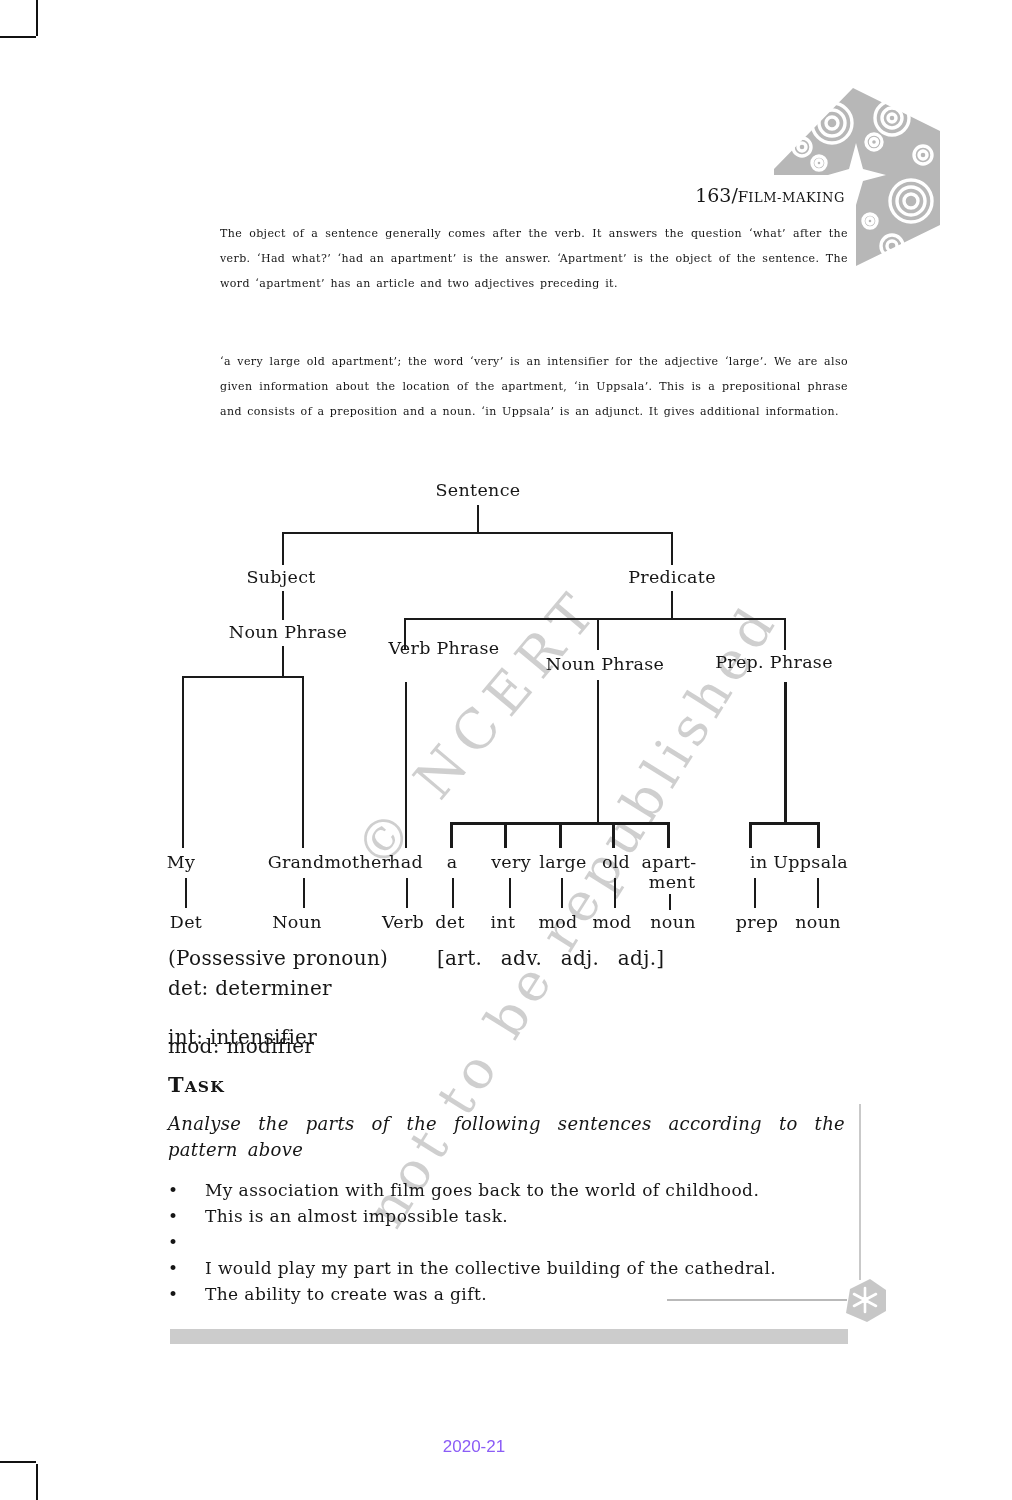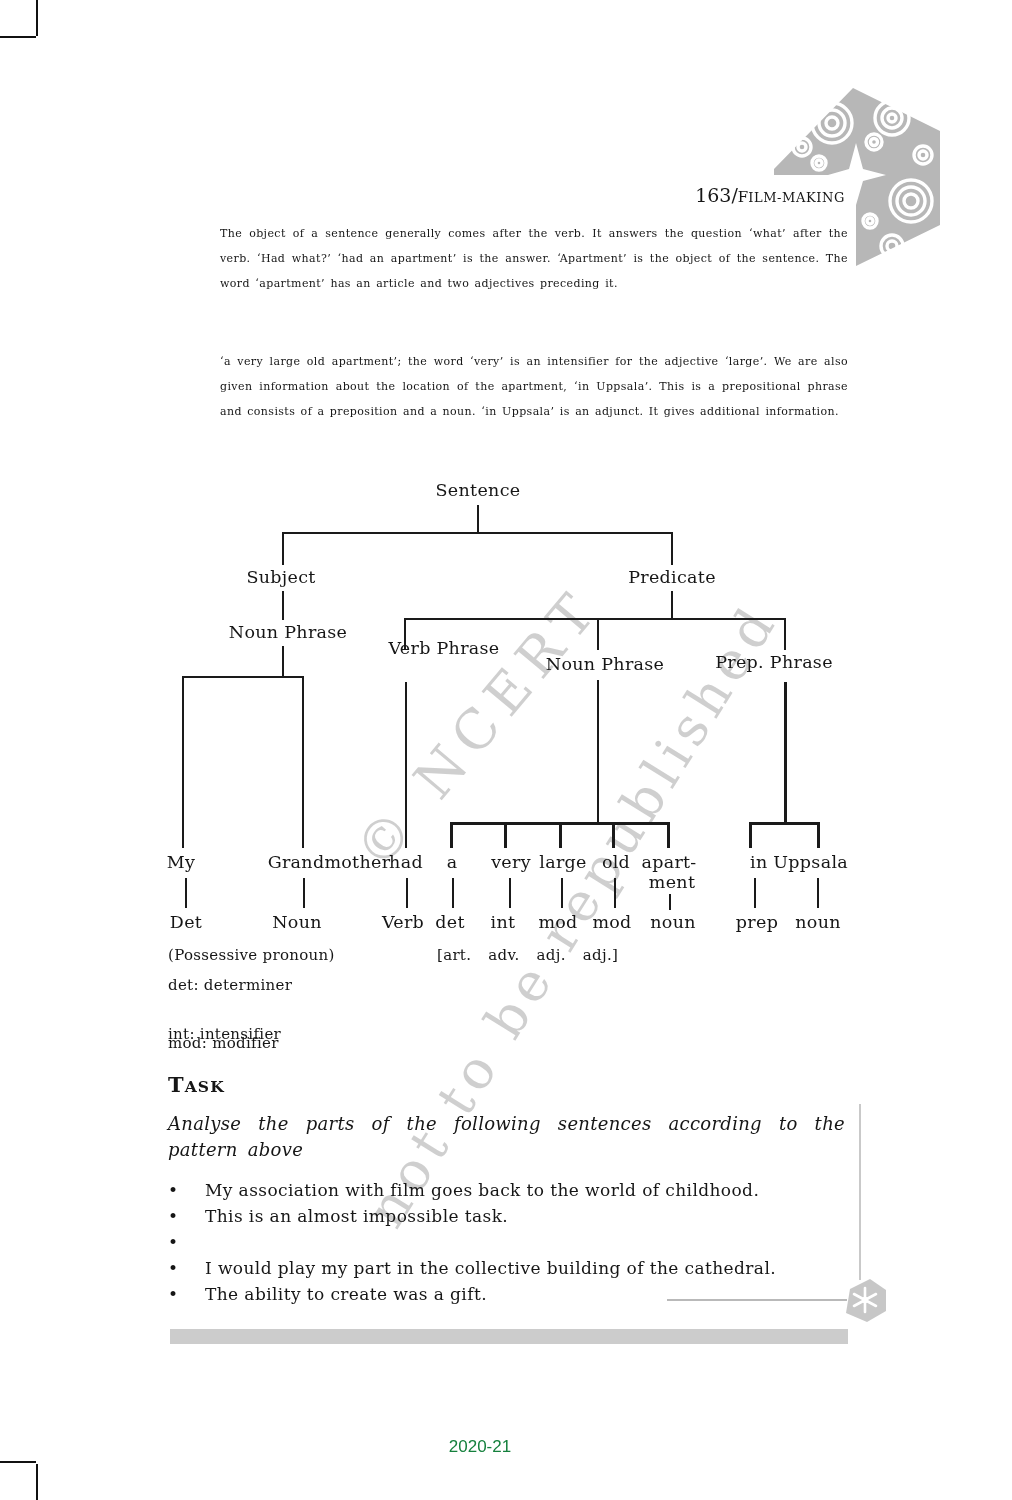--- a/index.html
+++ b/index.html
@@ -24,40 +24,40 @@
   .wm{position:absolute;color:rgba(95,95,95,.30);white-space:nowrap;z-index:0;}
   .wm1{left:478px;top:728px;font-size:54px;letter-spacing:10px;
        transform:translate(-50%,-50%) rotate(-50deg);}
   .wm2{left:572px;top:915px;font-size:53px;letter-spacing:7px;
        transform:translate(-50%,-50%) rotate(-58deg);}
 
   
   .tree{position:absolute;left:160px;top:478px;width:700px;height:582px;z-index:1;}
   .tnode{position:absolute;transform:translateX(-50%);white-space:nowrap;
          font-size:17.5px;letter-spacing:.3px;}
-  .tnote{position:absolute;white-space:nowrap;font-size:15px;letter-spacing:.3px;}
+  .tnote{position:absolute;white-space:nowrap;font-size:20px;letter-spacing:.3px;}
   .tree svg{position:absolute;left:0;top:0;}
 
   
   .task{position:absolute;left:168px;top:1072px;width:680px;z-index:1;}
   .task-h .cap{font-size:21px;font-weight:bold;letter-spacing:1px;}
   .task-h .rest{font-size:15.5px;font-weight:bold;letter-spacing:1.2px;}
   .instr{margin-top:14px;width:677px;font-style:italic;font-size:18px;line-height:26px;
          text-align:justify;letter-spacing:.3px;word-spacing:4px;}
   .bullets{margin-top:14px;font-size:17px;letter-spacing:.4px;}
   .brow{display:flex;line-height:26px;}
   .brow .dot{width:37px;flex:0 0 37px;}
 
   
   .rule-v{position:absolute;left:859px;top:1104px;width:2px;height:176px;background:#c9c9c9;}
   .rule-h{position:absolute;left:667px;top:1299px;width:180px;height:2px;background:#b9b9b9;}
   .graybar{position:absolute;left:170px;top:1329px;width:678px;height:15px;background:#cccccc;}
 
-  .footer{position:absolute;left:14px;top:1437px;width:932px;text-align:center;
-          font-family:"Liberation Sans",sans-serif;font-size:17px;color:#15803d;z-index:1;}
+  .footer{position:absolute;left:8px;top:1437px;width:932px;text-align:center;
+          font-family:"Liberation Sans",sans-serif;font-size:17px;color:#8b5cf6;z-index:1;}
 </style>
 </head>
 <body>
 
 <div class="page">
 
   <div class="crop" style="left:36px;top:0;width:2px;height:36px;"></div>
   <div class="crop" style="left:0;top:36px;width:36px;height:2px;"></div>
   <div class="crop" style="left:0;top:1461px;width:36px;height:2px;"></div>
   <div class="crop" style="left:36px;top:1464px;width:2px;height:36px;"></div>

